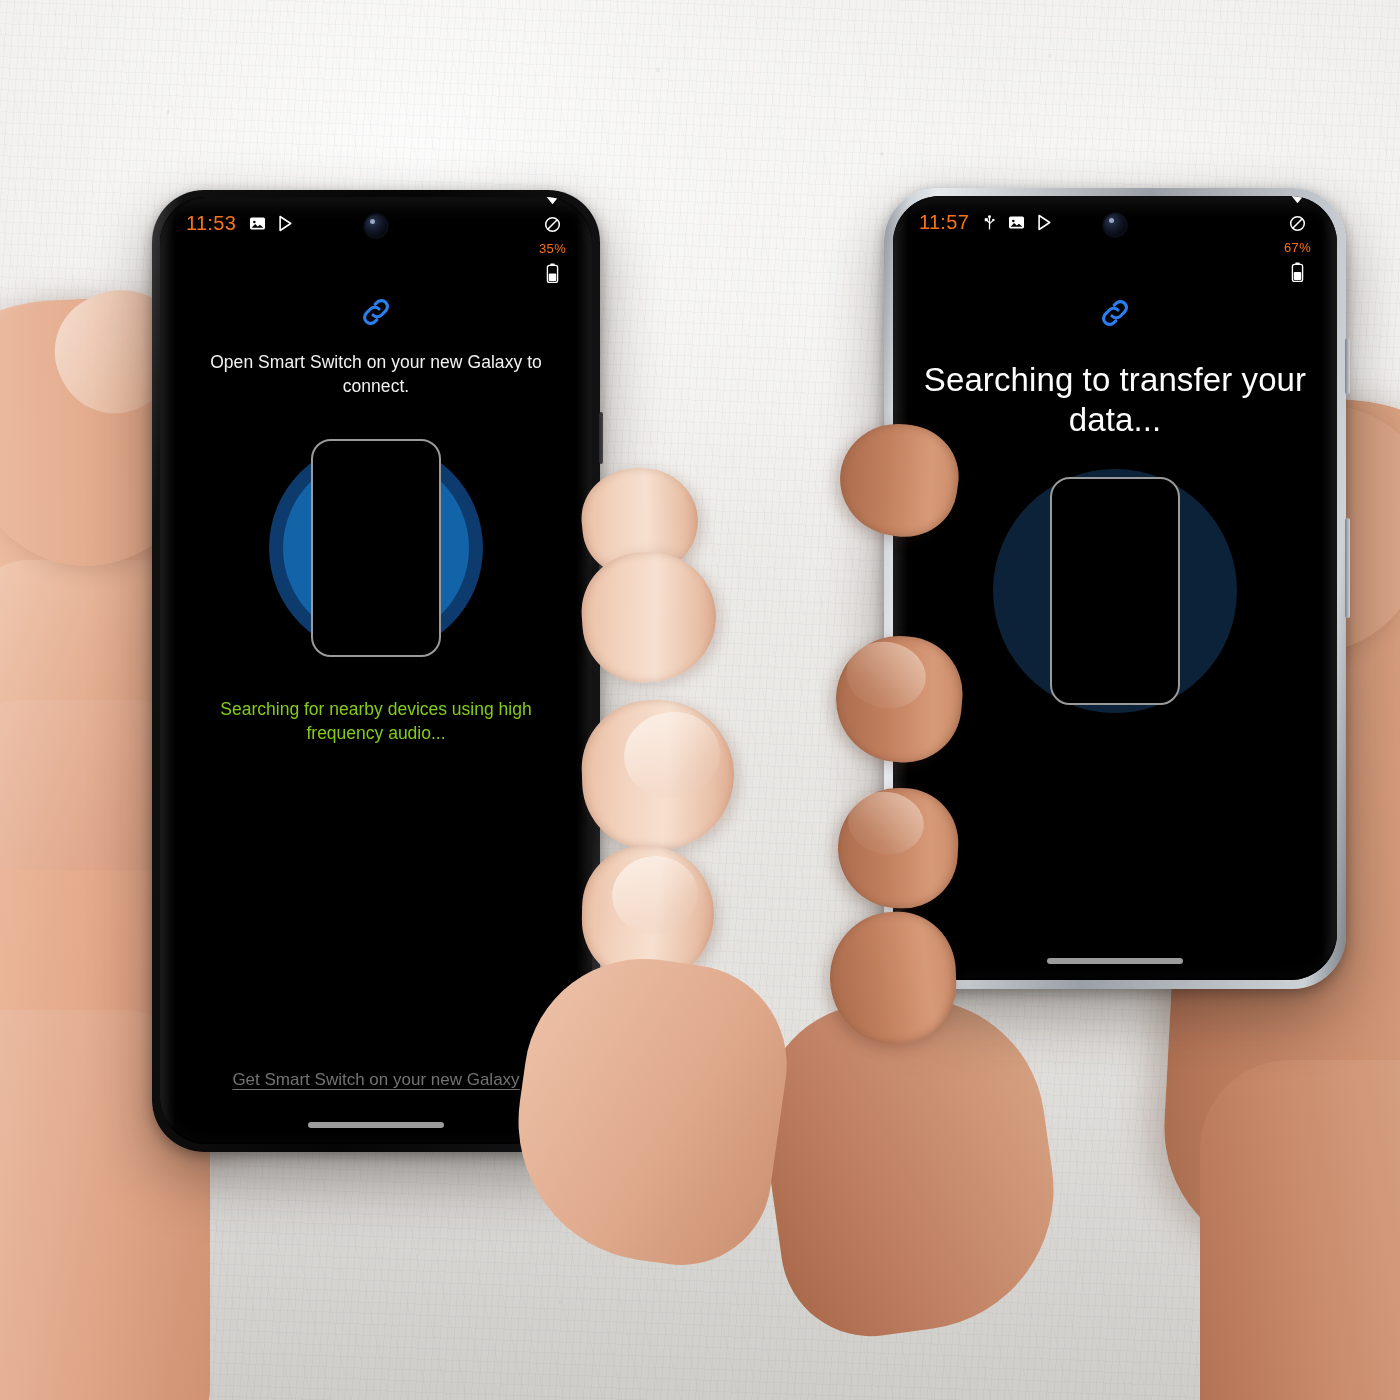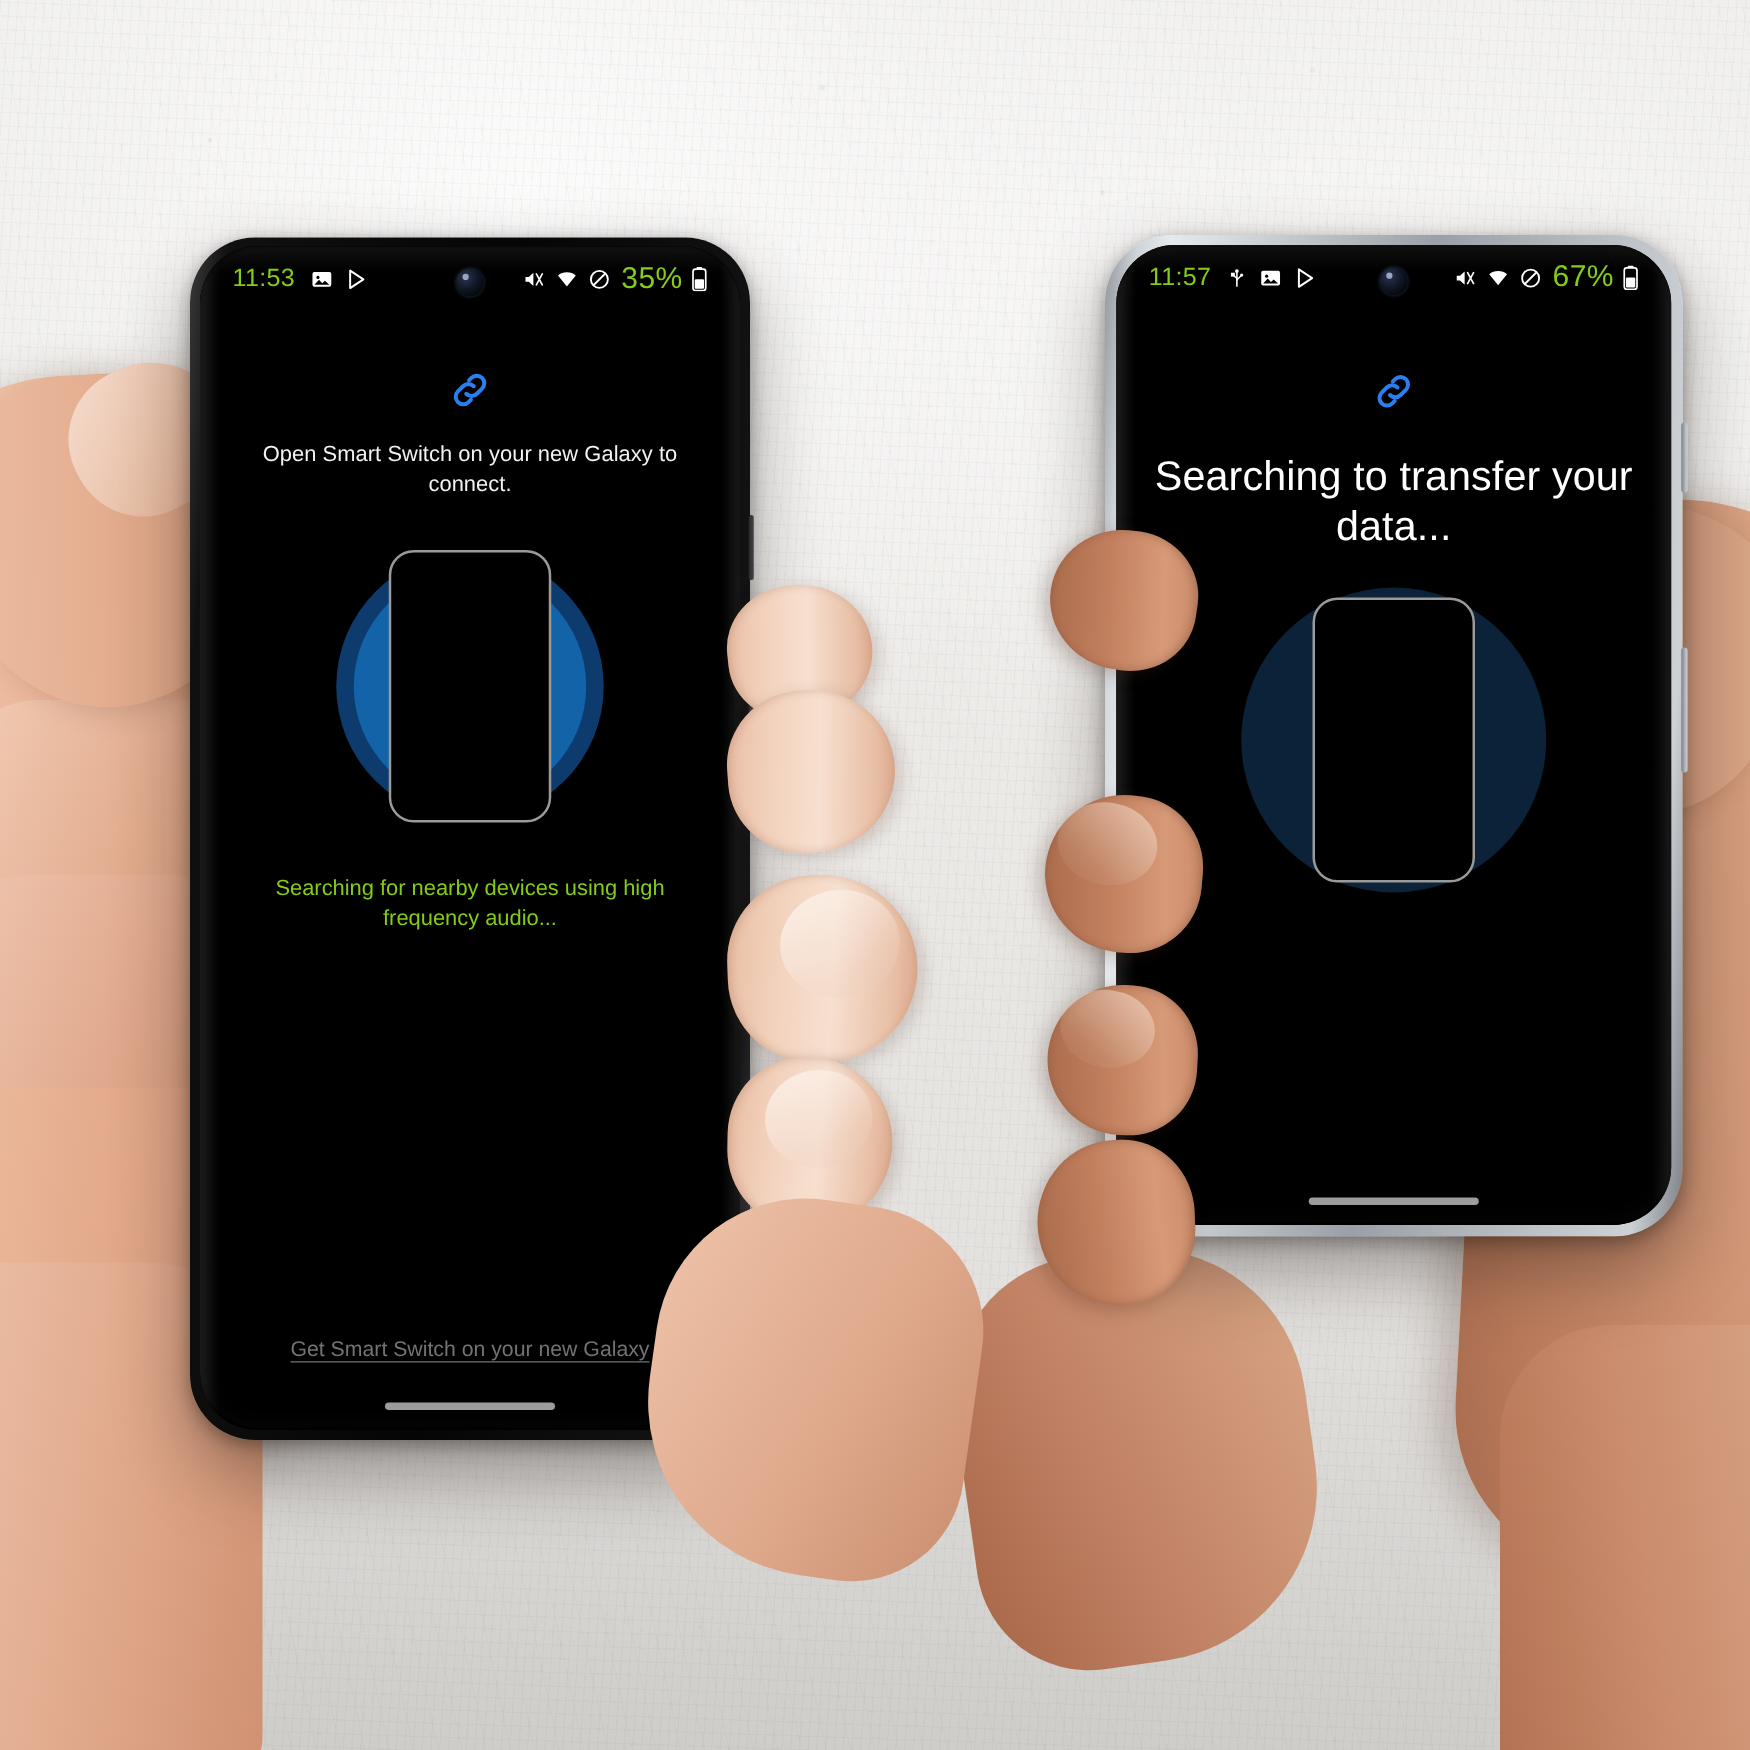--- a/index.html
+++ b/index.html
@@ -182,25 +182,25 @@
     background:
       linear-gradient(90deg, rgba(255,255,255,.10) 0, rgba(255,255,255,0) 16px),
       linear-gradient(270deg, rgba(255,255,255,.09) 0, rgba(255,255,255,0) 16px),
       linear-gradient(180deg, rgba(255,255,255,.06) 0, rgba(255,255,255,0) 22px);
   }
 
   
   .statusbar{
     position:relative; z-index:3;
     height:52px; display:flex; align-items:center;
-    padding:0 26px; color:#84cc16;
+    padding:0 26px; color:#f97316;
     font-size:19px; letter-spacing:.3px;
   }
   .sb-left{ display:flex; align-items:center; gap:9px; }
-  .sb-right{ margin-left:auto; display:flex; align-items:center; gap:7px; font-size:24px; }
+  .sb-right{ margin-left:auto; display:flex; align-items:center; gap:7px; font-size:13px;flex-direction:column; }
   .sb-time{ font-size:20px; font-weight:400; margin-right:3px; }
   .sb-ico{ display:inline-flex; align-items:center; justify-content:center; }
   .sb-batt-pct{ margin-left:1px; }
 
   
   .camera{
     position:absolute; z-index:4; top:18px; left:50%; transform:translateX(-50%);
     width:22px; height:22px; border-radius:50%;
     background:radial-gradient(circle at 34% 32%, #2a3550 0%, #111726 45%, #05070c 78%, #000 100%);
     box-shadow:0 0 3px rgba(90,120,180,.5);

